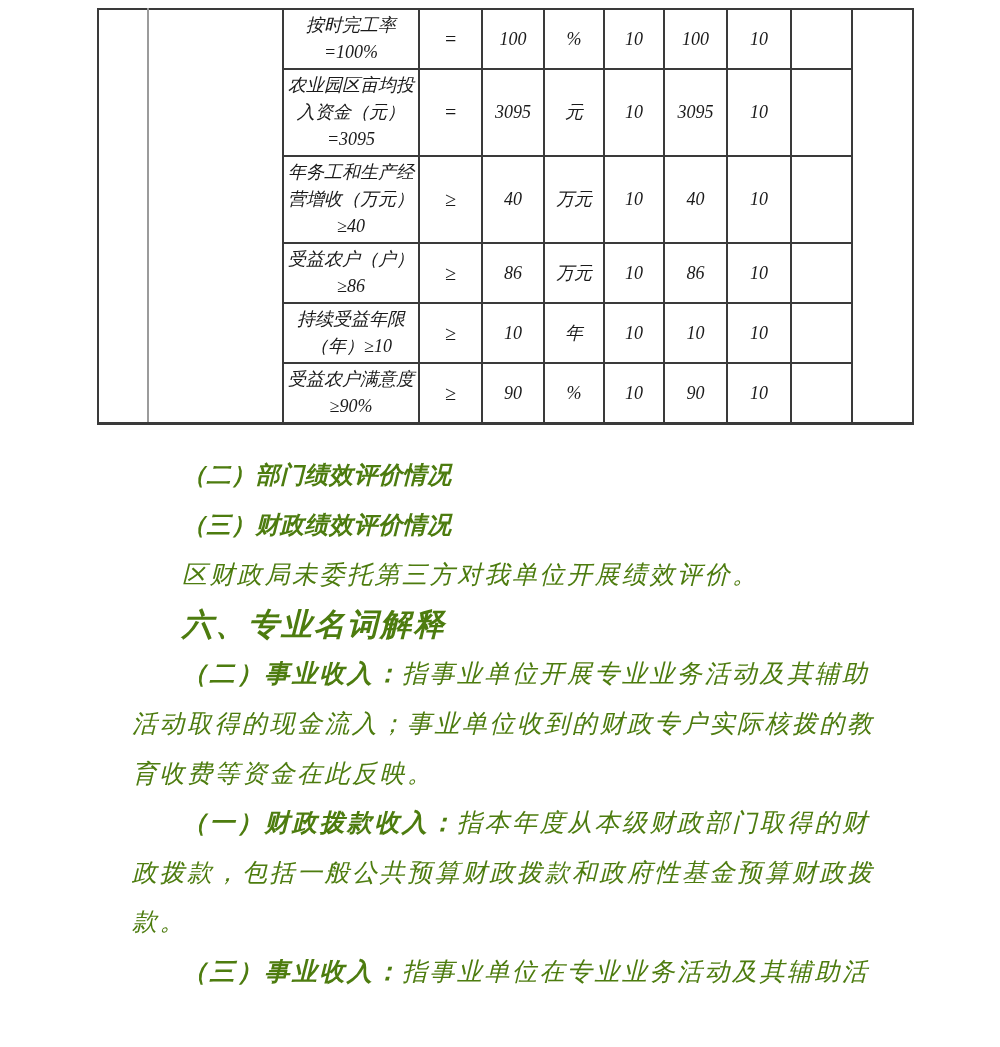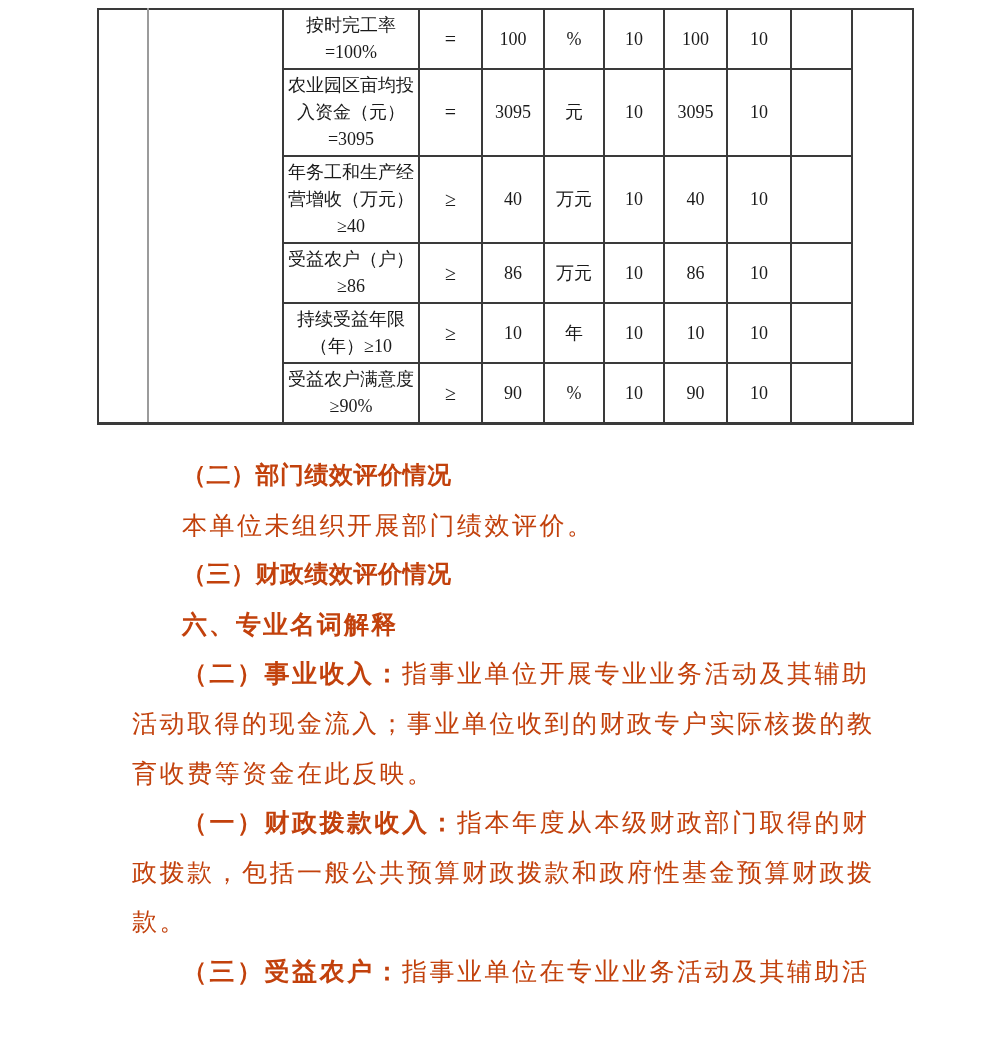--- a/index.html
+++ b/index.html
@@ -6,20 +6,21 @@
   html, body { background: #ffffff; }
   .page {
     position: relative;
     width: 1000px;
     height: 1047px;
     margin: 0 auto;
     background: #ffffff;
     overflow: hidden;
     font-family: "Liberation Serif", serif;
     color: #1a1a1a;
+    font-style: italic;
   }
 
   
   table.perf-table {
     position: absolute;
     left: 97px;
     top: 8px;
     width: 815px;
     border-collapse: collapse;
     table-layout: fixed;
@@ -55,32 +56,32 @@
     left: 132px;
     top: 451px;
     width: 752px;
   }
   .text-block p {
     font-size: 25px;
     line-height: 49.6px;
     letter-spacing: 2.5px;
     text-indent: 50px;
     text-align: left;
-    color: #c2410c;
+    color: #4d7c0f;
   }
   p.sub-heading {
     font-weight: bold;
     font-size: 24px;
     letter-spacing: 0.5px;
     font-family: "Liberation Serif", serif;
   }
   p.main-heading {
     font-weight: bold;
     font-family: "Liberation Sans", sans-serif;
-    font-size: 25px;
+    font-size: 31px;
     letter-spacing: 2px;
   }
   p.term .lead { font-weight: bold; }
 </style>
 </head>
 <body>
 
 <div class="page">
 
   <table class="perf-table">
@@ -167,21 +168,21 @@
         <td>10</td>
         <td>90</td>
         <td>10</td>
         <td></td>
       </tr>
     </tbody>
   </table>
 
   <div class="text-block">
     <p class="sub-heading">（二）部门绩效评价情况</p>
-    <p class="body-p">本单位未组织开展部门绩效评价。</p>
     <p class="sub-heading">（三）财政绩效评价情况</p>
+    <p class="body-p">区财政局未委托第三方对我单位开展绩效评价。</p>
     <p class="main-heading">六、专业名词解释</p>
     <p class="term"><span class="lead">（二）事业收入：</span><span>指事业单位开展专业业务活动及其辅助活动取得的现金流入；事业单位收到的财政专户实际核拨的教育收费等资金在此反映。</span></p>
     <p class="term"><span class="lead">（一）财政拨款收入：</span><span>指本年度从本级财政部门取得的财政拨款，包括一般公共预算财政拨款和政府性基金预算财政拨款。</span></p>
-    <p class="term"><span class="lead">（三）受益农户：</span><span>指事业单位在专业业务活动及其辅助活</span></p>
+    <p class="term"><span class="lead">（三）事业收入：</span><span>指事业单位在专业业务活动及其辅助活</span></p>
   </div>
 
 </div>
 
 </body></html>

